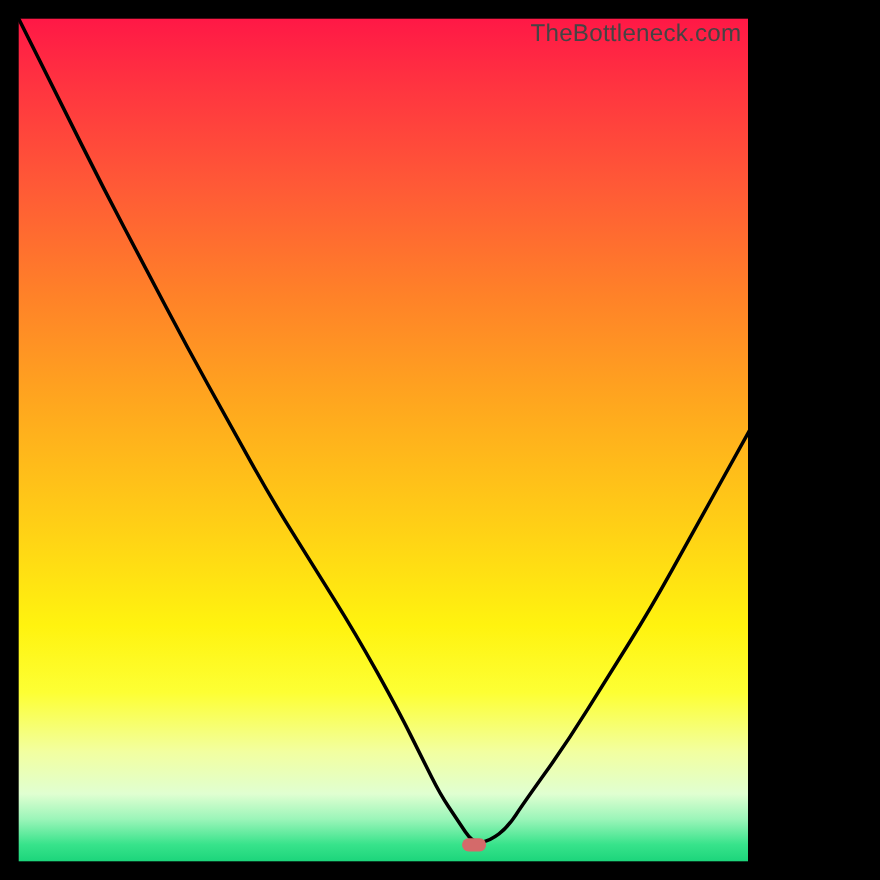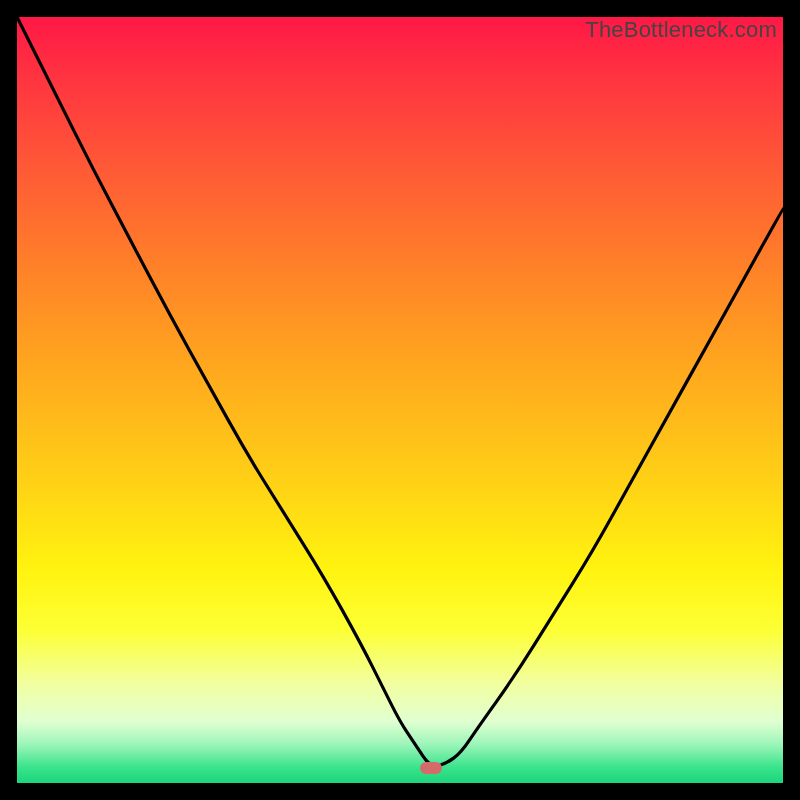--- a/index.html
+++ b/index.html
@@ -14,21 +14,21 @@
   .frame {
     position: relative;
     width: 800px;
     height: 800px;
     background: #000;
   }
   .plot-area {
     position: absolute;
     left: 17px;
     top: 17px;
-    width: 766px;
+    width: 663px;
     height: 766px;
     
     background: linear-gradient(
       to bottom,
       #ff1846 0%,
       #ff3440 8%,
       #ff5a36 20%,
       #ff8228 33%,
       #ffa81e 46%,
       #ffcf16 60%,

